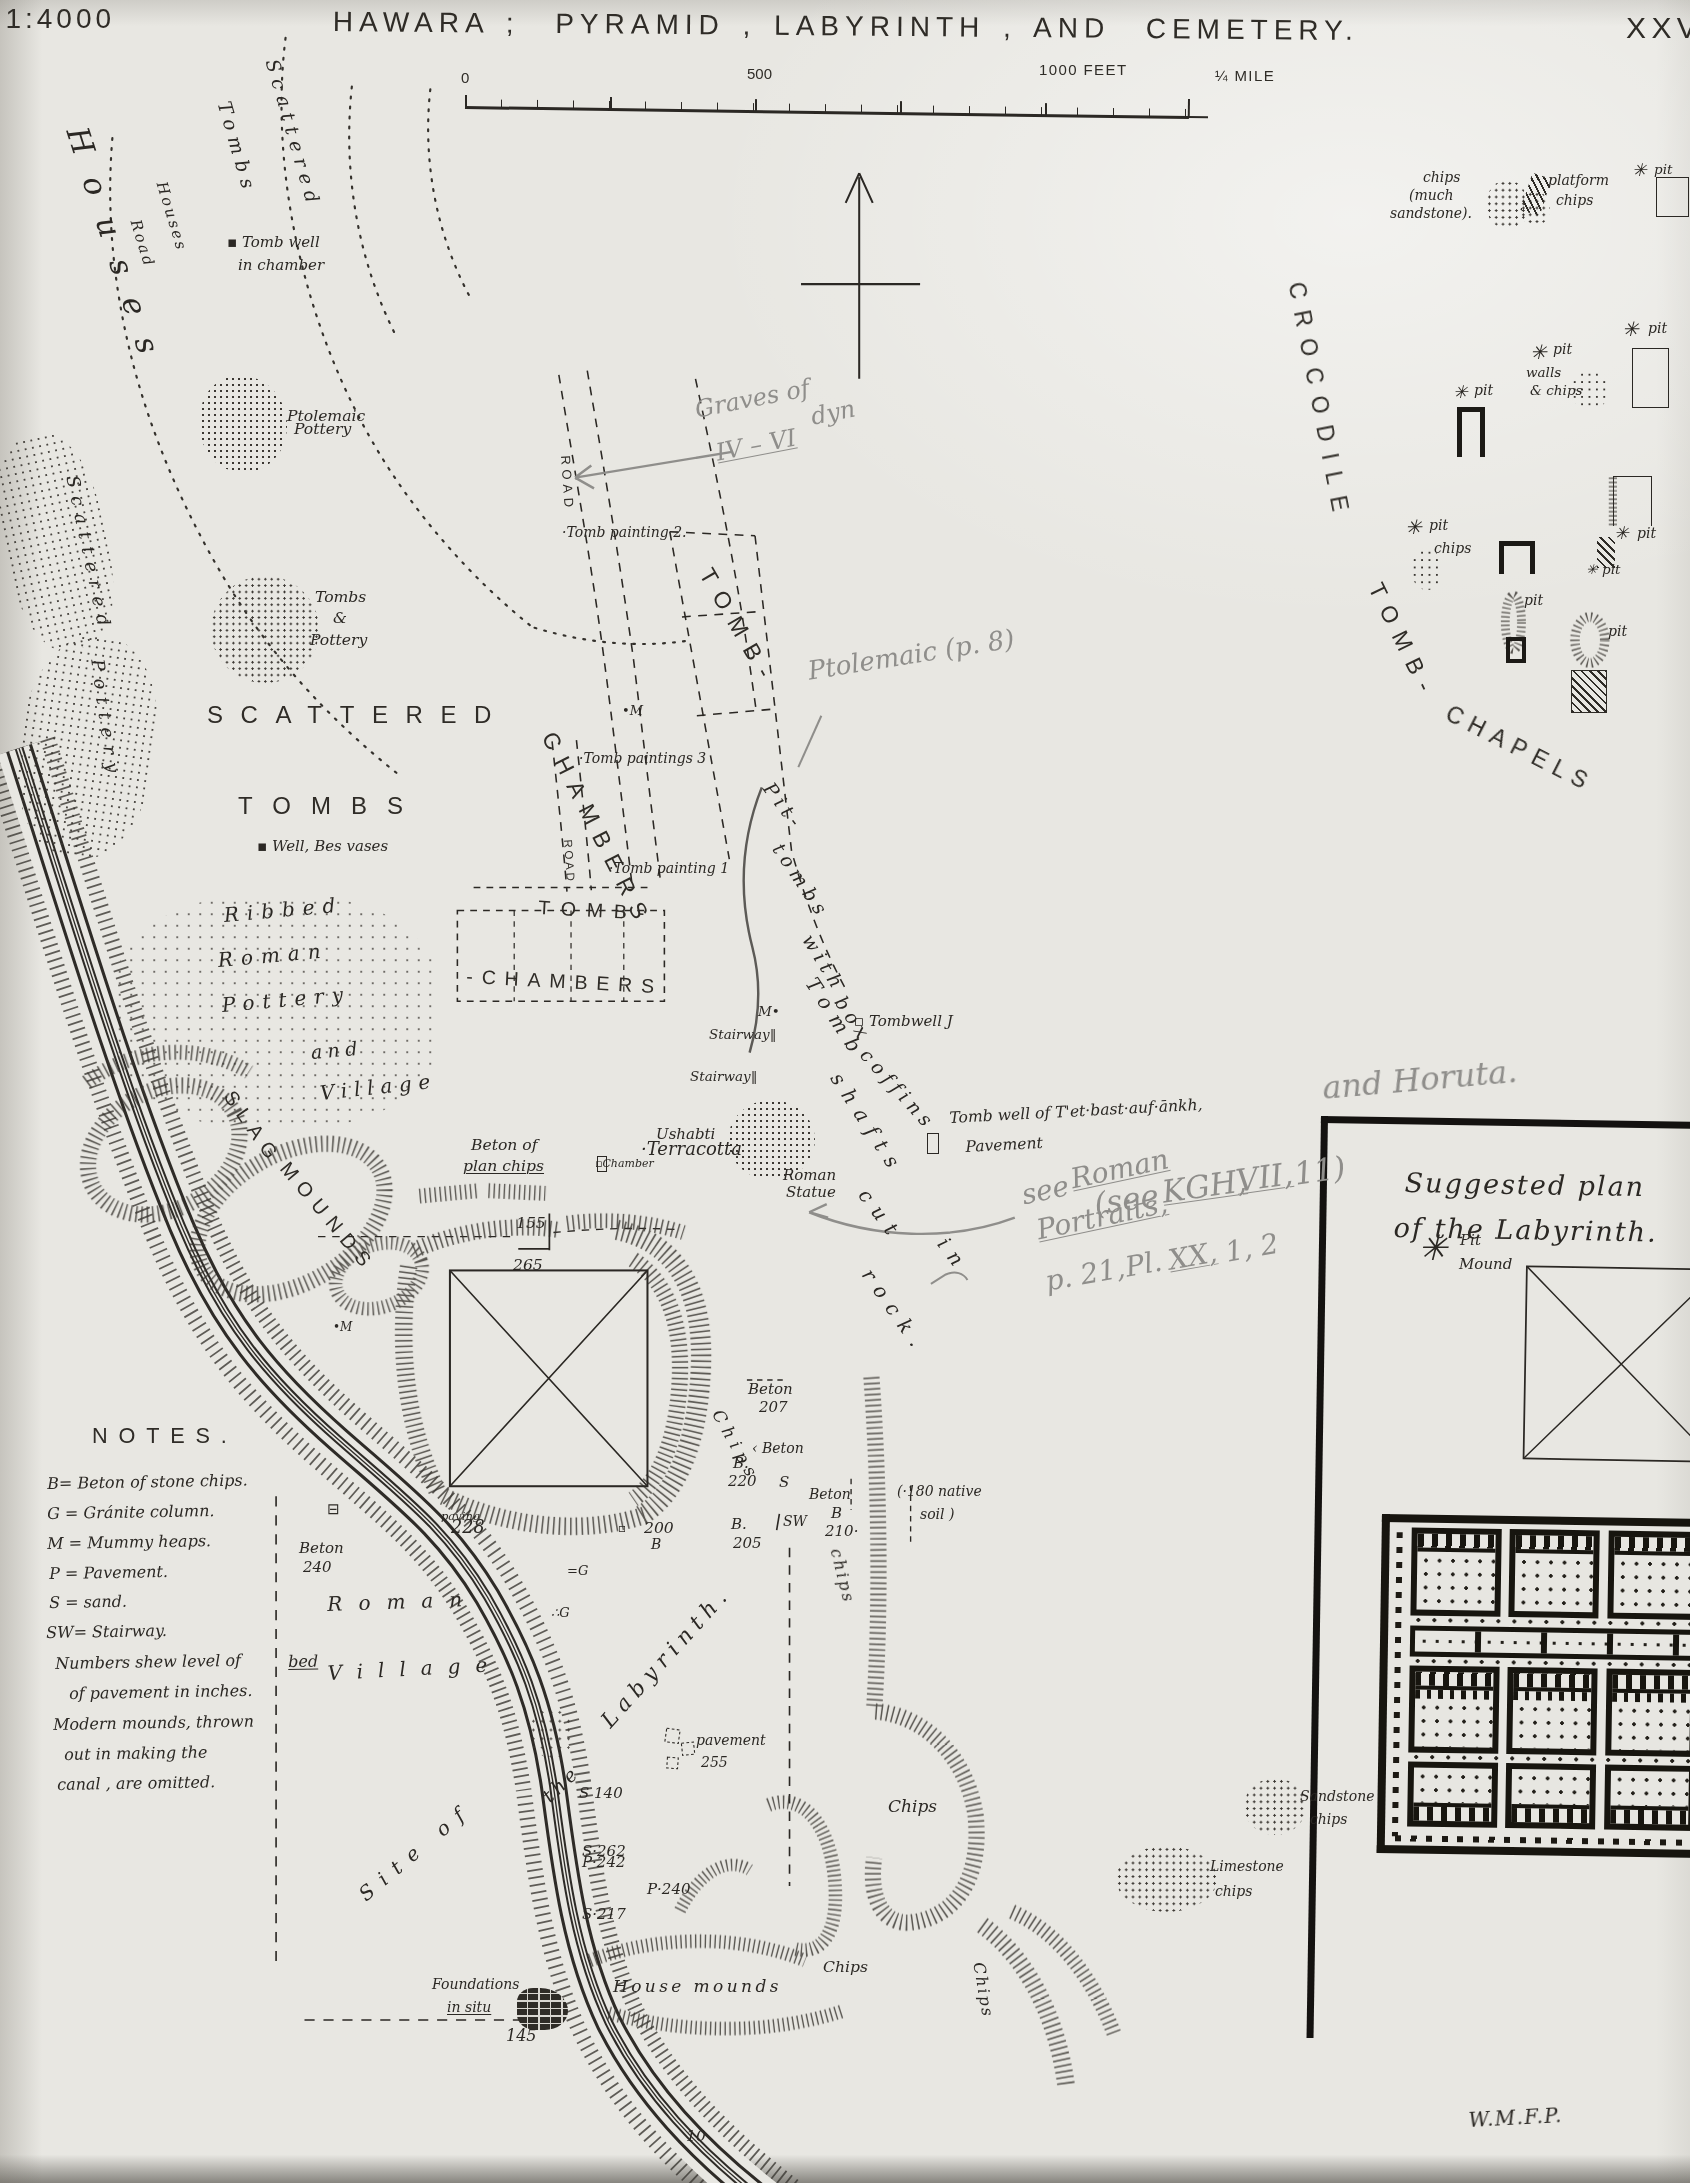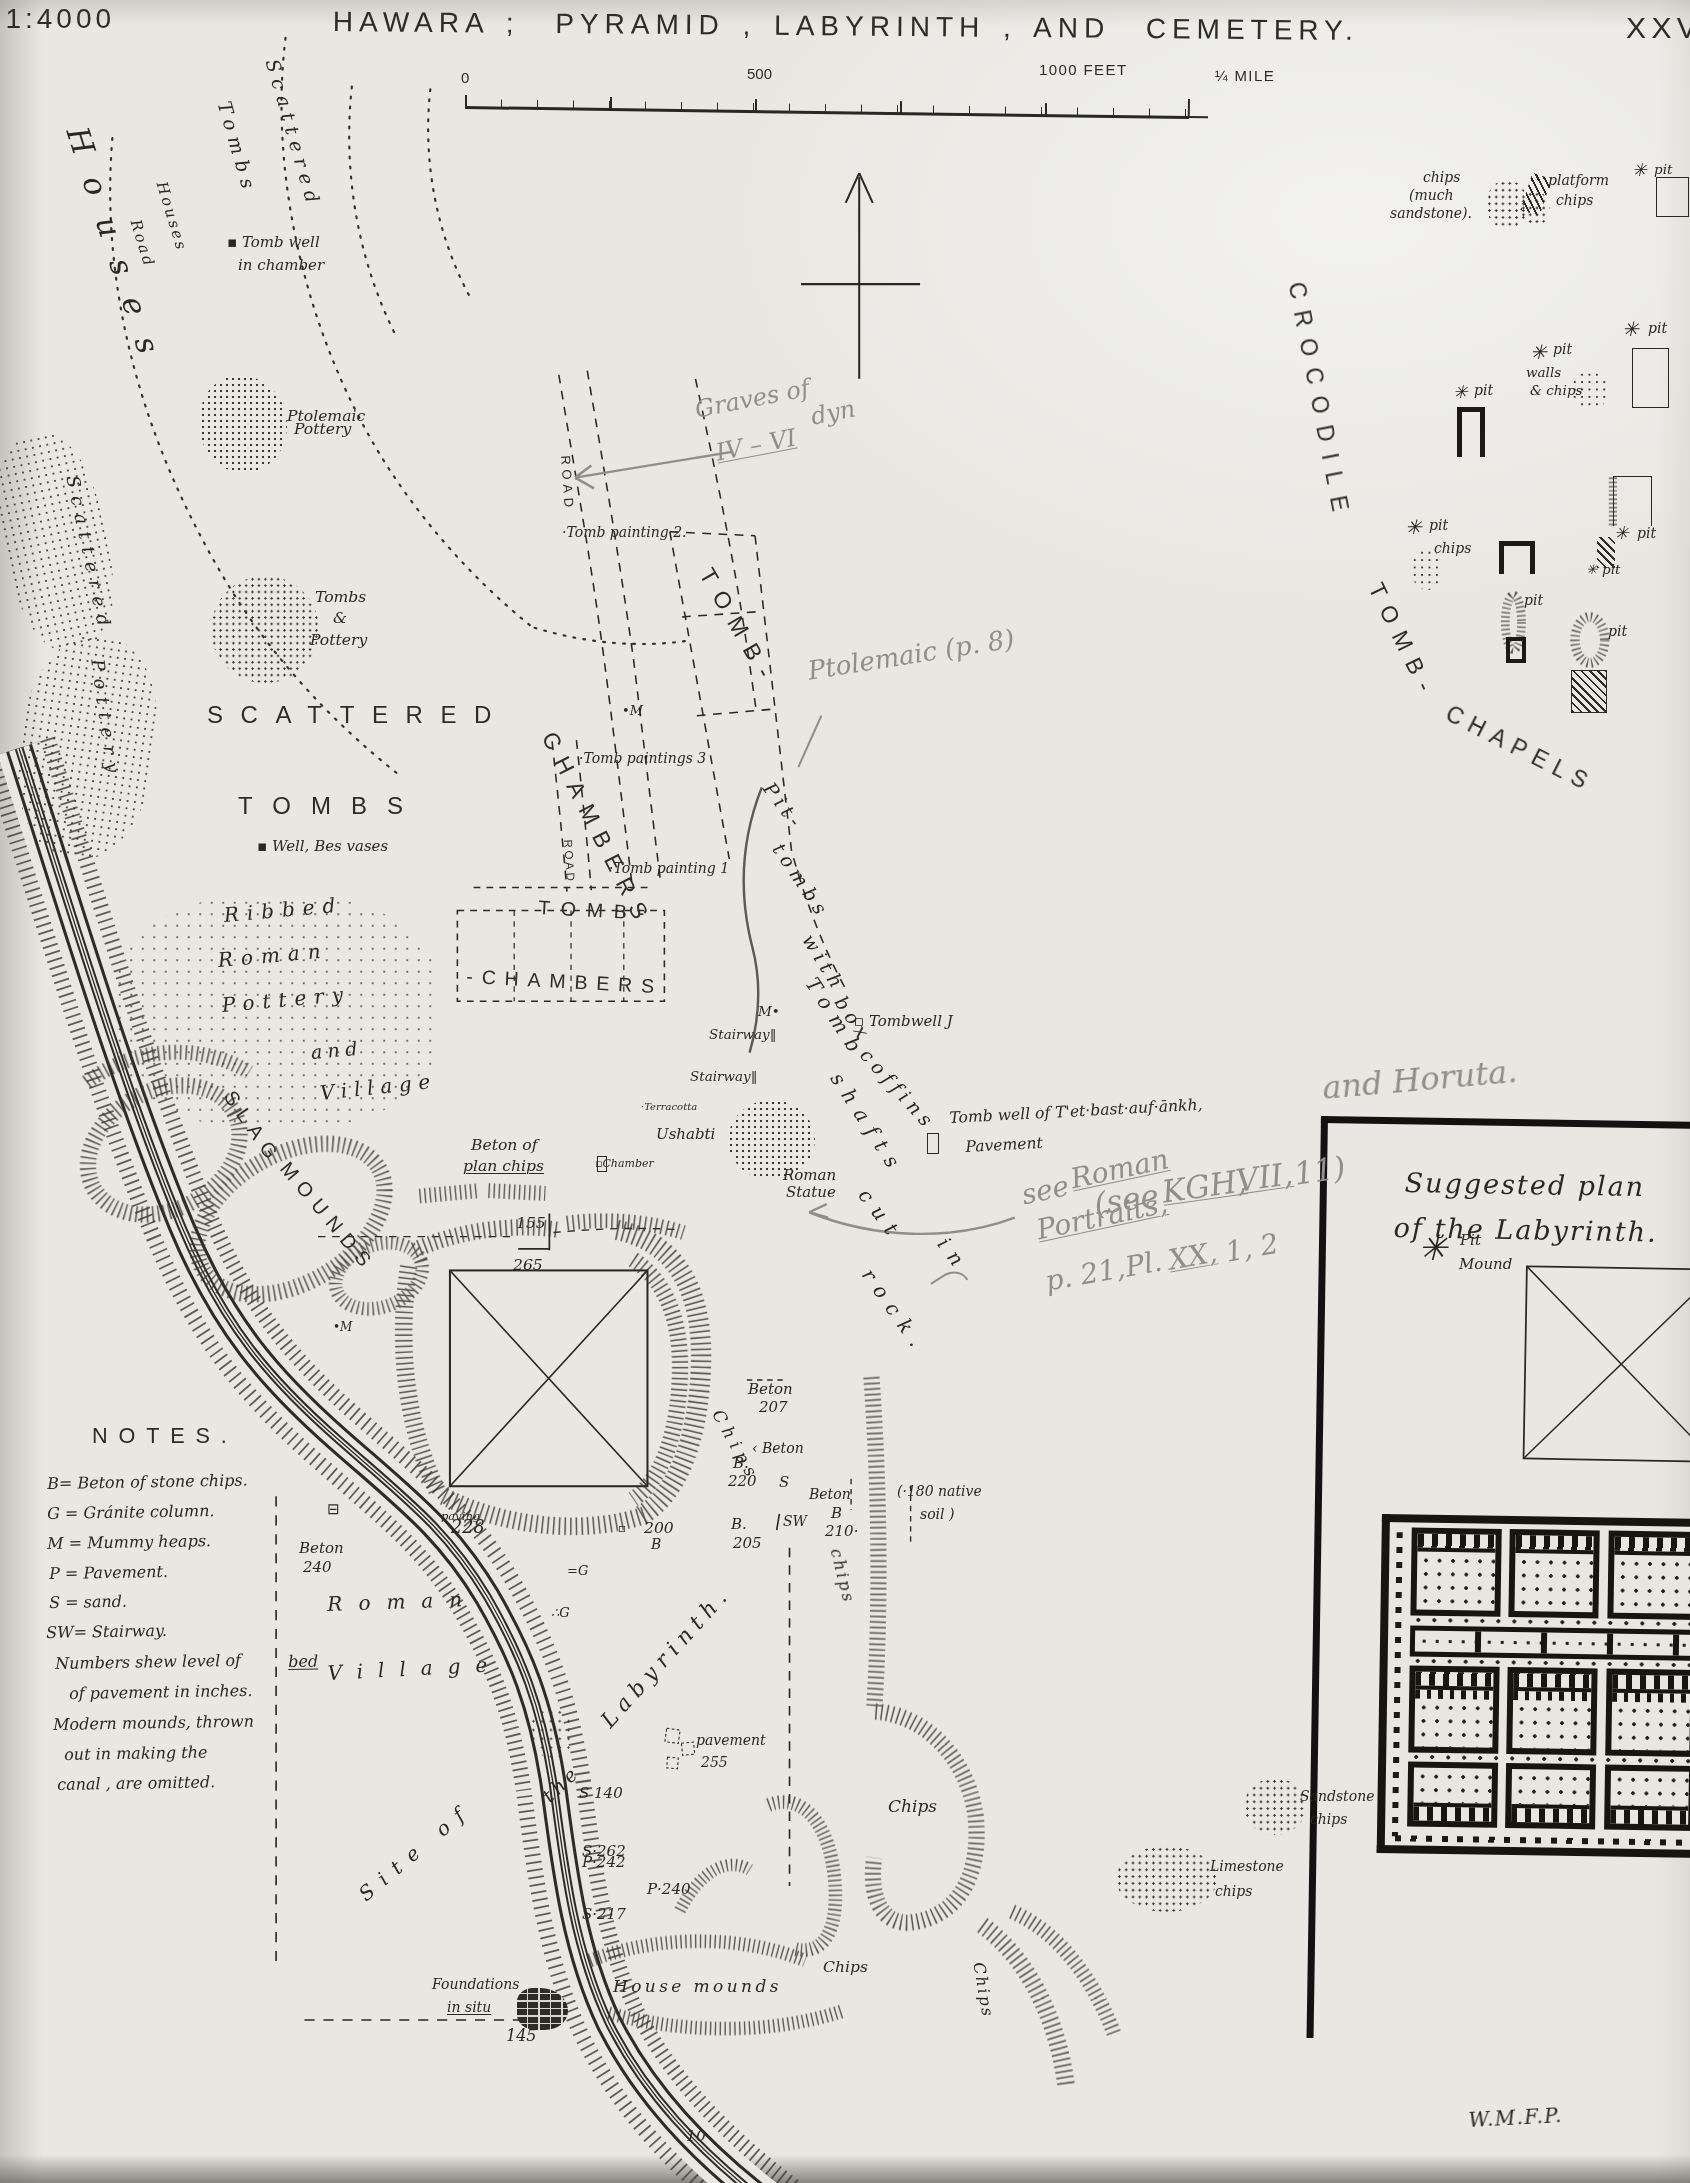--- a/index.html
+++ b/index.html
@@ -311,21 +311,21 @@
       <span class="lb " style="left: 871px; top: 1185px; font-size: 20px; letter-spacing: 9.5px; transform: rotate(53deg);">cut</span>
       <span class="lb " style="left: 950px; top: 1234px; font-size: 20px; letter-spacing: 9.5px; transform: rotate(53deg);">in</span>
       <span class="lb " style="left: 875px; top: 1265px; font-size: 20px; letter-spacing: 9.5px; transform: rotate(55deg);">rock.</span>
       <span class="lb pencil" style="left: 1019px; top: 1181px; font-size: 28px; transform: rotate(-12deg);">see</span>
       <span class="lb pencil u" style="left: 1068px; top: 1165px; font-size: 28px; transform: rotate(-12deg);">Roman</span>
       <span class="lb pencil u" style="left: 1034px; top: 1216px; font-size: 28px; transform: rotate(-12deg);">Portraits,</span>
       <span class="lb pencil" style="left: 1043px; top: 1267px; font-size: 28px; transform: rotate(-10deg);">p. 21,</span>
       <span class="lb pencil" style="left: 1123px; top: 1253px; font-size: 28px; transform: rotate(-10deg);">Pl.</span>
       <span class="lb pencil u" style="left: 1166px; top: 1246px; font-size: 28px; transform: rotate(-10deg);">XX,</span>
       <span class="lb pencil" style="left: 1223px; top: 1238px; font-size: 28px; transform: rotate(-10deg);">1, 2</span>
-      <span class="lb " style="left: 641px; top: 1102px; font-size: 10px;">·Terracotta</span>
+      <span class="lb " style="left: 641px; top: 1140px; font-size: 18px;">·Terracotta</span>
       <span class="lb " style="left: 656px; top: 1127px; font-size: 15px;">Ushabti</span>
       <span class="lb " style="left: 595px; top: 1158px; font-size: 11px;">▫Chamber</span>
       <span class="lb " style="left: 471px; top: 1137px; font-size: 15.6px;">Beton of</span>
       <span class="lb u" style="left: 463px; top: 1158px; font-size: 15.6px;">plan chips</span>
       <span class="lb " style="left: 783px; top: 1168px; font-size: 15px;">Roman</span>
       <span class="lb " style="left: 786px; top: 1185px; font-size: 15px;">Statue</span>
       <span class="lb caps" style="left: 1308px; top: 280px; font-size: 23px; letter-spacing: 12px; transform: rotate(79deg);">CROCODILE</span>
       <span class="lb caps" style="left: 1386px; top: 579px; font-size: 23px; letter-spacing: 10.8px; transform: rotate(64deg);">TOMB-</span>
       <span class="lb caps" style="left: 1453px; top: 701px; font-size: 23px; letter-spacing: 8px; transform: rotate(27deg);">CHAPELS</span>
       <span class="lb " style="left: 1423px; top: 170px; font-size: 14px;">chips</span>

